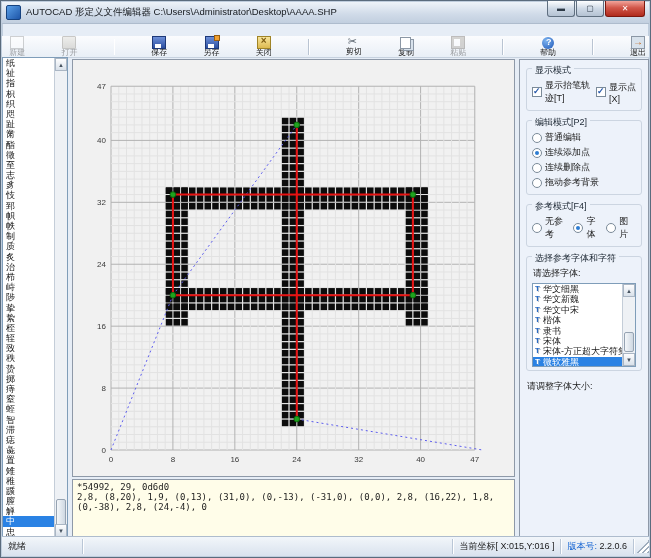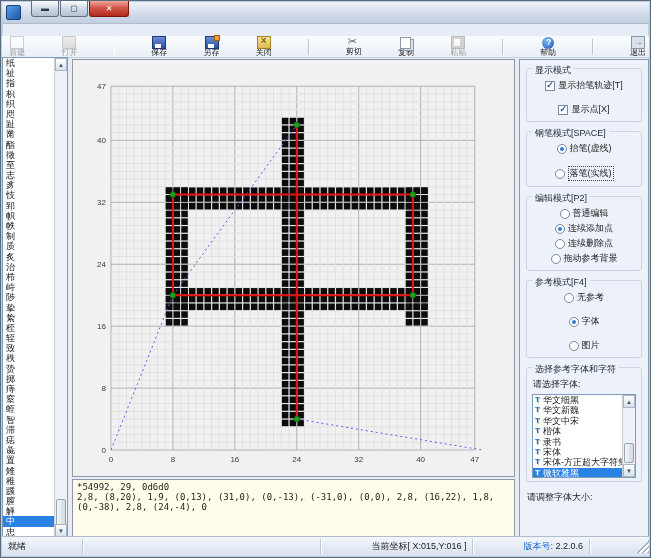--- a/index.html
+++ b/index.html
@@ -50,53 +50,54 @@
   .vscroll .thumb{position:absolute;left:1px;right:1px;background:linear-gradient(90deg,#f4f7fa,#cfd8e2);border:1px solid #96a3b2;border-radius:2px;box-sizing:border-box;}
   
   .canvas-panel{position:absolute;left:71px;top:58px;width:443px;height:418px;background:#f1f1f1;border:1px solid #8e99a8;box-sizing:border-box;}
   
   .code-panel{position:absolute;left:71px;top:478px;width:443px;height:59px;background:#fffde9;border:1px solid #8e99a8;box-sizing:border-box;
     font-family:"DejaVu Sans Mono",monospace;font-size:9px;line-height:10px;padding:2px 4px;color:#1d1d1d;}
   
   .right-panel{position:absolute;left:518px;top:58px;width:130px;height:479px;background:#edf2fa;border:1px solid #8e99a8;box-sizing:border-box;padding:8px 6px 0 6px;}
   .group{position:relative;border:1px solid #ccd5e1;border-radius:3px;margin-bottom:9px;padding:8px 5px 3px 5px;}
   .gtitle{position:absolute;top:-5px;left:5px;background:#edf2fa;padding:0 3px;color:#1c2733;}
-  .optrow{display:flex;align-items:center;gap:11px;margin:2px 0;flex-direction:column;}
+  .optrow{display:flex;align-items:center;gap:3px;margin:2px 0;}
   .chk,.rad{display:flex;align-items:center;gap:3px;}
   .box{width:10px;height:10px;background:#fff;border:1px solid #7a8a99;box-sizing:border-box;position:relative;flex:none;}
   .box.on::after{content:"✓";position:absolute;left:0px;top:-2px;font-size:9px;font-weight:bold;color:#2456a8;}
   .dot{width:10px;height:10px;border-radius:50%;background:#fff;border:1px solid #7a8a99;box-sizing:border-box;position:relative;flex:none;}
   .dot.on::after{content:"";position:absolute;left:2px;top:2px;width:4px;height:4px;border-radius:50%;background:#2d7dd2;}
   .focusbox{border:1px dotted #444;padding:0 1px;}
   .plabel{margin:2px 0 3px 1px;}
   .font-listbox{position:relative;height:84px;background:#fff;border:1px solid #7f9db9;box-sizing:border-box;margin-top:2px;}
   .font-items{position:absolute;left:0;top:0;right:13px;bottom:0;overflow:hidden;}
   .font-item{height:10.4px;line-height:10.5px;display:flex;align-items:center;gap:3px;padding-left:2px;white-space:nowrap;}
   .font-item.sel{background:#2a82e4;color:#fff;}
   .tt-ico{font-weight:bold;color:#2b6cc4;font-size:8px;flex:none;text-shadow:1px 1px 0 #b9c2cc;}
   .font-item.sel .tt-ico{color:#fff;text-shadow:1px 1px 0 #6aa0d8;}
   .spinner{display:flex;height:16px;border:1px solid #7f9db9;background:#fff;box-sizing:border-box;margin-top:2px;}
   .spinner .val{flex:1;text-align:right;line-height:14px;padding-right:3px;}
   .spinner .btns{width:13px;display:flex;flex-direction:column;border-left:1px solid #aab6c4;}
   .spinner .btns div{flex:1;background:linear-gradient(#fdfdfe,#d9e1ea);font-size:5px;color:#46525f;display:flex;align-items:center;justify-content:center;border-bottom:1px solid #c4cdd8;}
   
-  .statusbar{position:absolute;left:1px;right:1px;bottom:1px;height:19px;background:linear-gradient(#f2f6fa,#d9e2ee);border-top:1px solid #aebccd;display:flex;align-items:center;gap:44px;}
+  .statusbar{position:absolute;left:1px;right:1px;bottom:1px;height:19px;background:linear-gradient(#f2f6fa,#d9e2ee);border-top:1px solid #aebccd;display:flex;align-items:center;}
   .sb-cell{height:15px;line-height:15px;padding:0 6px;border-right:1px solid #b9c6d6;box-shadow:1px 0 0 #fff;white-space:nowrap;}
   .sb-spacer{flex:1;height:15px;border-right:1px solid #b9c6d6;box-shadow:1px 0 0 #fff;}
   .blue{color:#1464d2;}
   .grip{width:13px;height:13px;margin-left:2px;background:
     linear-gradient(135deg,transparent 50%,#9fadbd 50%,#9fadbd 60%,#fff 60%,#fff 70%,#9fadbd 70%,#9fadbd 80%,#fff 80%,#fff 90%,#9fadbd 90%);}
 </style>
 </head>
 <body>
 
 <div class="window">
 
   <div class="titlebar">
     <div class="app-icon"></div>
+    <div class="title-text">AUTOCAD 形定义文件编辑器  C:\Users\Administrator\Desktop\AAAA.SHP</div>
     <div class="winbtns">
       <div class="wbtn">▬</div>
       <div class="wbtn">▢</div>
       <div class="wbtn close">✕</div>
     </div>
   </div>
 
   <div class="menubar">
     <div class="menu-item">文件</div>
     <div class="menu-item">字形</div>
@@ -779,33 +780,20 @@
           <span class="box on"></span>
           <span>显示抬笔轨迹[T]</span>
         </label>
         <label class="chk">
           <span class="box on"></span>
           <span>显示点[X]</span>
         </label>
       </div>
     </div>
 
-    <div class="group">
-      <div class="gtitle">钢笔模式[SPACE]</div>
-      <div class="optrow">
-        <label class="rad">
-          <span class="dot on"></span>
-          <span>抬笔(虚线)</span>
-        </label>
-        <label class="rad">
-          <span class="dot"></span>
-          <span class="focusbox">落笔(实线)</span>
-        </label>
-      </div>
-    </div>
 
     <div class="group">
       <div class="gtitle">编辑模式[P2]</div>
       <div class="optrow">
           <label class="rad">
         <span class="dot"></span>
         <span>普通编辑</span>
           </label>
         </div>
       <div class="optrow">

